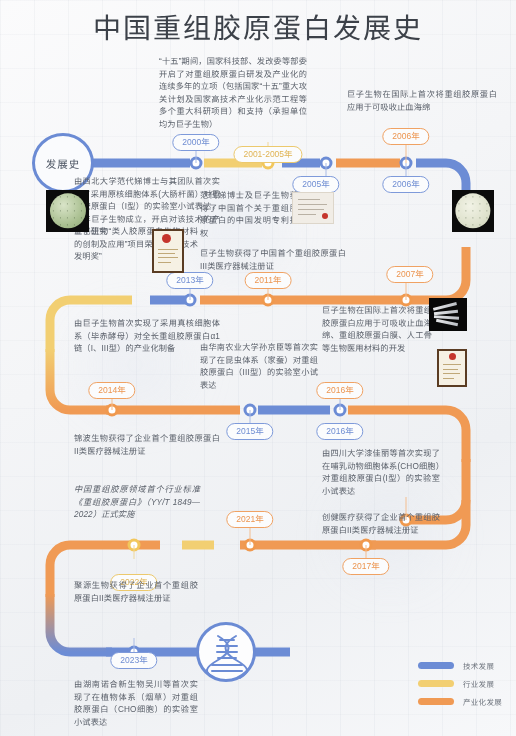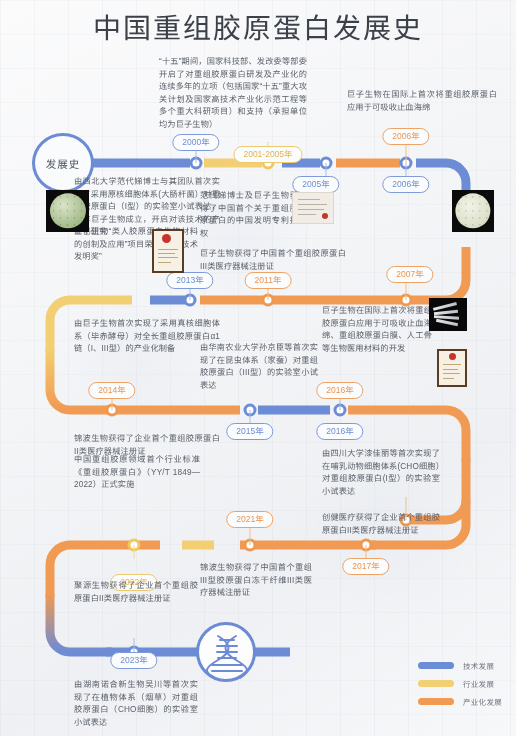--- a/index.html
+++ b/index.html
@@ -290,27 +290,26 @@
 
   <div class="tx" style="left:74px;top:318px;width:146px;">由巨子生物首次实现了采用真核细胞体系（毕赤酵母）对全长重组胶原蛋白α1链（I、III型）的产业化制备</div>
 
   <div class="tx" style="left:200px;top:342px;width:118px;">由华南农业大学孙京臣等首次实现了在昆虫体系（家蚕）对重组胶原蛋白（III型）的实验室小试表达</div>
 
 
   <div class="tx" style="left:74px;top:433px;width:146px;">锦波生物获得了企业首个重组胶原蛋白II类医疗器械注册证</div>
 
   <div class="tx" style="left:322px;top:448px;width:118px;">由四川大学漆佳丽等首次实现了在哺乳动物细胞体系(CHO细胞）对重组胶原蛋白(I型）的实验室小试表达</div>
 
-  <div class="tx" style="left:74px;top:454px;width:126px;">中国重组胶原领域首个行业标准《重组胶原蛋白》（YY/T 1849—2022）正式实施</div>
+  <div class="tx" style="left:74px;top:484px;width:126px;font-style:italic;">中国重组胶原领域首个行业标准《重组胶原蛋白》（YY/T 1849—2022）正式实施</div>
 
   <div class="tx" style="left:74px;top:580px;width:124px;">聚源生物获得了企业首个重组胶原蛋白II类医疗器械注册证</div>
 
   <div class="tx" style="left:322px;top:512px;width:118px;">创健医疗获得了企业首个重组胶原蛋白II类医疗器械注册证</div>
 
-  <div class="tx" style="left:200px;top:562px;width:112px;">锦波生物获得了中国首个重组III型胶原蛋白冻干纤维III类医疗器械注册证</div>
 
   <div class="tx" style="left:74px;top:679px;width:124px;">由湖南诺合新生物吴川等首次实现了在植物体系（烟草）对重组胶原蛋白（CHO细胞）的实验室小试表达</div>
 
   <div class="thumb th-agar" style="left:46px;top:190px;width:43px;height:42px;">
     <div class="disc"></div>
   </div>
 
   <div class="thumb th-frame" style="left:152px;top:229px;width:32px;height:44px;">
     <div class="inner">
       <div class="rd" style="left:30%;top:8%;width:9px;height:9px;"></div>

